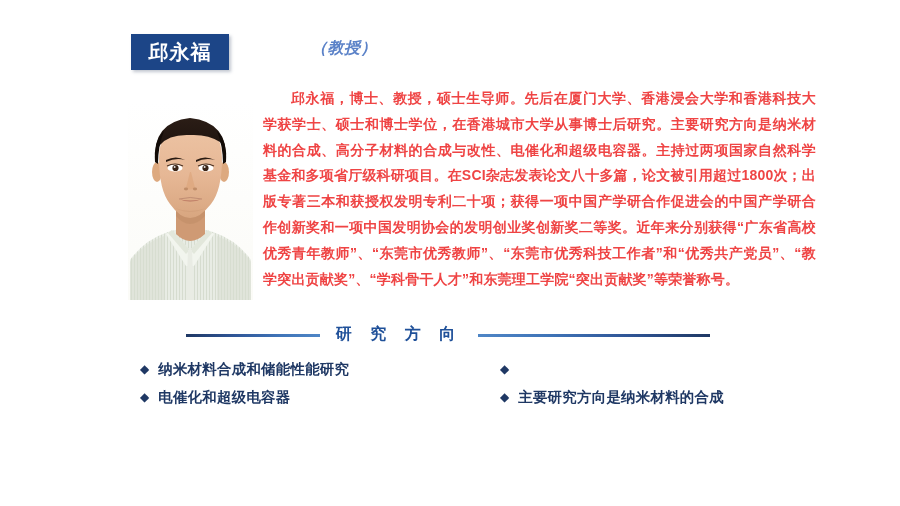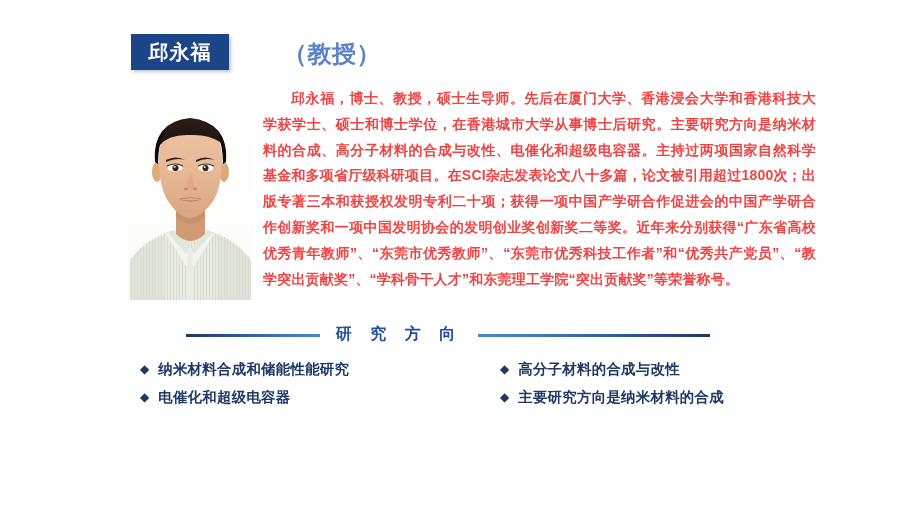--- a/index.html
+++ b/index.html
@@ -43,27 +43,28 @@
     font-size: 20px;
     font-weight: bold;
     letter-spacing: 1px;
     line-height: 1;
     white-space: nowrap;
   }
 
   
   .title-role {
     position: absolute;
-    left: 283px;
+    left: 311px;
     top: 38px;
-    font-size: 24px;
+    font-size: 16px;
     font-weight: bold;
     color: #5b82c8;
     letter-spacing: 0.5px;
     white-space: nowrap;
+    font-style: italic;
   }
 
   
   .portrait {
     position: absolute;
     left: 128px;
     top: 100px;
     width: 125px;
     height: 200px;
     overflow: hidden;
@@ -250,21 +251,20 @@
 
   <div class="bullets">
 
     <div class="bullet-row">
       <div class="bullet-col col-left">
         <span class="diamond">◆</span>
         <span class="bullet-text">纳米材料合成和储能性能研究</span>
       </div>
       <div class="bullet-col col-right">
         <span class="diamond">◆</span>
-        <span class="bullet-text">高分子材料的合成与改性</span>
       </div>
     </div>
 
     <div class="bullet-row">
       <div class="bullet-col col-left">
         <span class="diamond">◆</span>
         <span class="bullet-text">电催化和超级电容器</span>
       </div>
       <div class="bullet-col col-right">
         <span class="diamond">◆</span>

